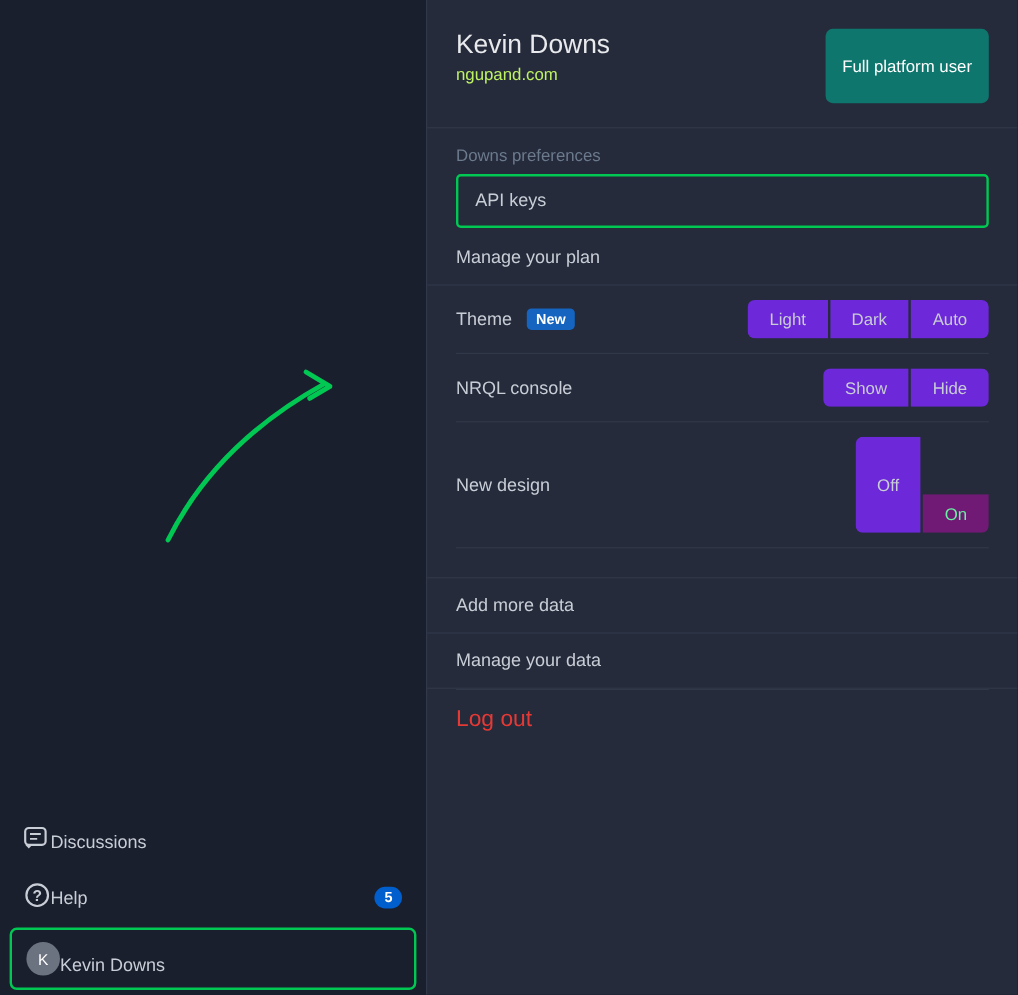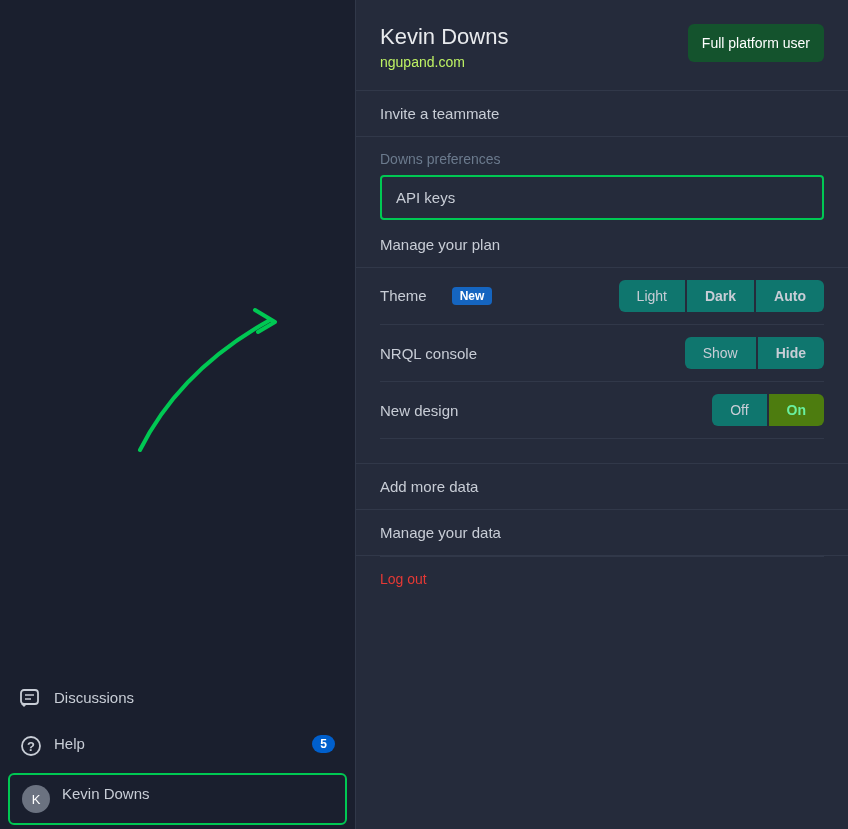--- a/index.html
+++ b/index.html
@@ -24,22 +24,22 @@
       flex-direction: column;
       justify-content: flex-end;
     }
 
     .sidebar-bottom {
       padding-bottom: 0;
     }
 
     .sidebar-item {
       display: flex;
-      align-items: flex-start;
-      gap: 12px;
+      align-items: flex-end;
+      gap: 0;
       padding: 12px 20px;
       color: #c8cdd6;
       cursor: pointer;
       font-size: 15px;
     }
 
     .sidebar-item .icon {
       width: 22px;
       height: 22px;
       display: flex;
@@ -117,23 +117,23 @@
       font-weight: 500;
       margin-bottom: 4px;
     }
 
     .user-info .user-email {
       font-size: 14px;
       color: #bef264;
     }
 
     .user-badge {
-      background: #14532d;
+      background: #0f766e;
       color: white;
-      padding: 11px 14px;
+      padding: 23px 14px;
       border-radius: 6px;
       font-size: 14px;
       font-weight: 500;
       white-space: nowrap;
     }
 
     .menu-item {
       padding: 14px 24px;
       color: #c8cdd6;
       font-size: 15px;
@@ -165,64 +165,64 @@
       align-items: center;
       justify-content: space-between;
       padding: 12px 0;
       border-bottom: 1px solid #313849;
     }
 
     .view-settings-label {
       color: #c8cdd6;
       font-size: 15px;
       display: flex;
-      align-items: flex-start;
-      gap: 25px;
+      align-items: center;
+      gap: 12px;
     }
 
     .new-badge {
       background: #1565c0;
       color: white;
       padding: 2px 8px;
       border-radius: 4px;
       font-size: 12px;
       font-weight: 600;
     }
 
     .button-group {
       display: flex;
       gap: 0;
       border-radius: 6px;
       overflow: hidden;
     }
 
     .btn-toggle {
       padding: 8px 18px;
-      background: #0f766e;
+      background: #6d28d9;
       color: #c8cdd6;
       border: none;
       font-size: 14px;
       cursor: pointer;
       font-family: inherit;
     }
 
     .btn-toggle + .btn-toggle {
       margin-left: 2px;
-      font-weight: bold;
     }
 
     .btn-on-active {
-      background: #4d7c0f;
+      background: #701a75;
       color: #69f0a0;
+      margin-top: 48px;
     }
 
     .logout-item {
       padding: 14px 24px;
       color: #e53935;
-      font-size: 14px;
+      font-size: 19px;
       cursor: pointer;
     }
 
     
     .divider {
       height: 1px;
       background: #313849;
       margin: 0 24px;
     }
   </style>
@@ -274,23 +274,20 @@
 <div class="dropdown-panel">
 
   <div class="user-header">
     <div class="user-info">
       <div class="user-name">Kevin Downs</div>
       <div class="user-email">ngupand.com</div>
     </div>
     <div class="user-badge">Full platform user</div>
   </div>
 
-  <div class="menu-item">
-    <span>Invite a teammate</span>
-  </div>
 
   <div class="section-label">Downs preferences</div>
 
   <div style="padding: 2px 14px;">
     <div class="menu-item highlighted">
       <span>API keys</span>
     </div>
   </div>
 
   <div class="menu-item">

